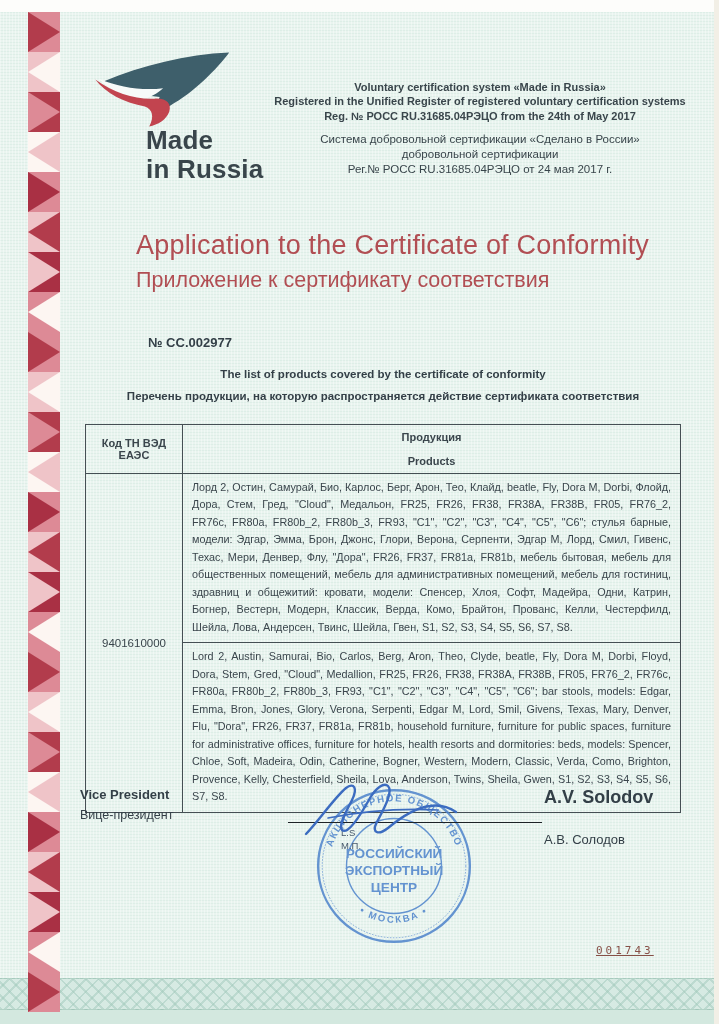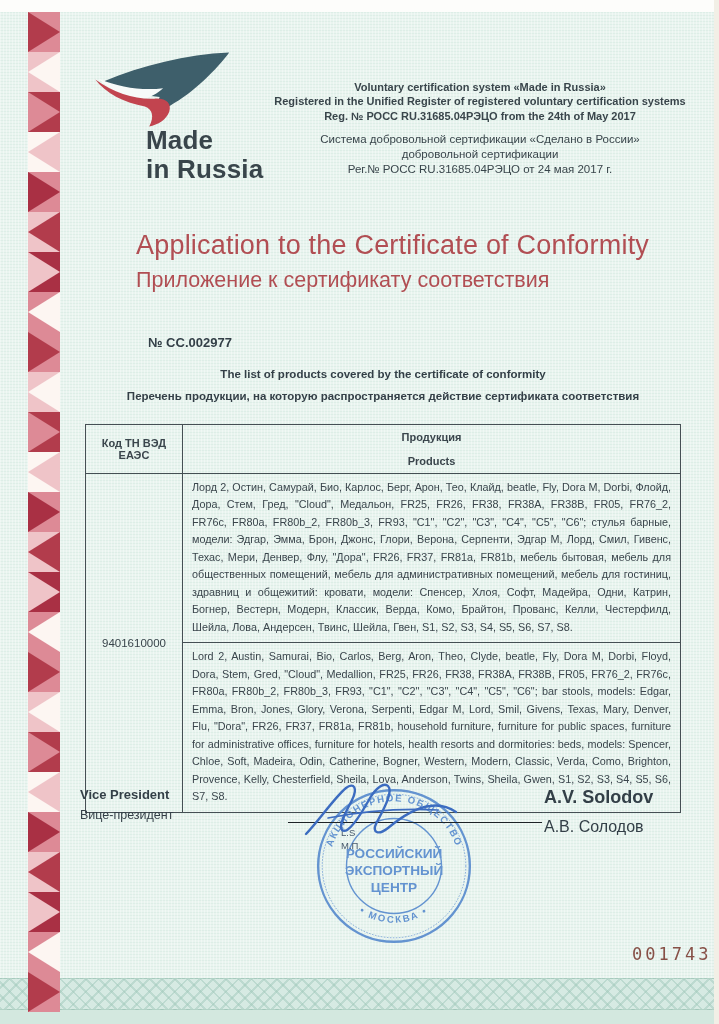--- a/index.html
+++ b/index.html
@@ -68,32 +68,32 @@
   td.code{width:88px;text-align:center;font-size:11.5px;padding:4px;}
   td.para{
     font-size:10.8px;line-height:1.62;text-align:justify;padding:5px 9px 6px 9px;
   }
 
   .sig-pos{position:absolute;left:80px;top:787px;z-index:4;color:#333f47;}
   .sig-pos .en{font-size:13px;font-weight:700;}
   .sig-pos .ru{font-size:12.5px;margin-top:6px;}
   .sig-name{position:absolute;left:544px;top:787px;z-index:6;color:#333f47;}
   .sig-name .en{font-size:18px;font-weight:700;}
-  .sig-name .ru{font-size:16px;margin-top:10px;}
+  .sig-name .ru{font-size:13px;margin-top:24px;}
 
   .sig-line{position:absolute;left:288px;top:822px;width:254px;height:0;border-top:1.6px solid #1c2226;z-index:6;}
   .seal-mark{position:absolute;left:341px;top:827px;z-index:6;font-size:9.5px;line-height:1.35;color:#46586b;}
 
   .stamp{position:absolute;left:303px;top:775px;width:182px;height:182px;z-index:5;opacity:.85;}
   .scribble{position:absolute;left:298px;top:778px;width:170px;height:66px;z-index:7;}
 
   .serial{
-    position:absolute;left:632px;top:944px;z-index:4;
+    position:absolute;left:596px;top:944px;z-index:4;
     font-family:"DejaVu Sans Mono", monospace;
-    font-size:17px;letter-spacing:3px;color:#875047;
+    font-size:11px;letter-spacing:3px;color:#875047;text-decoration:underline;
   }
 </style>
 </head>
 <body>
 
 <div class="page">
 
   <div class="top-edge"></div>
   <div class="right-edge"></div>
   <div class="bottom-strip"></div>

